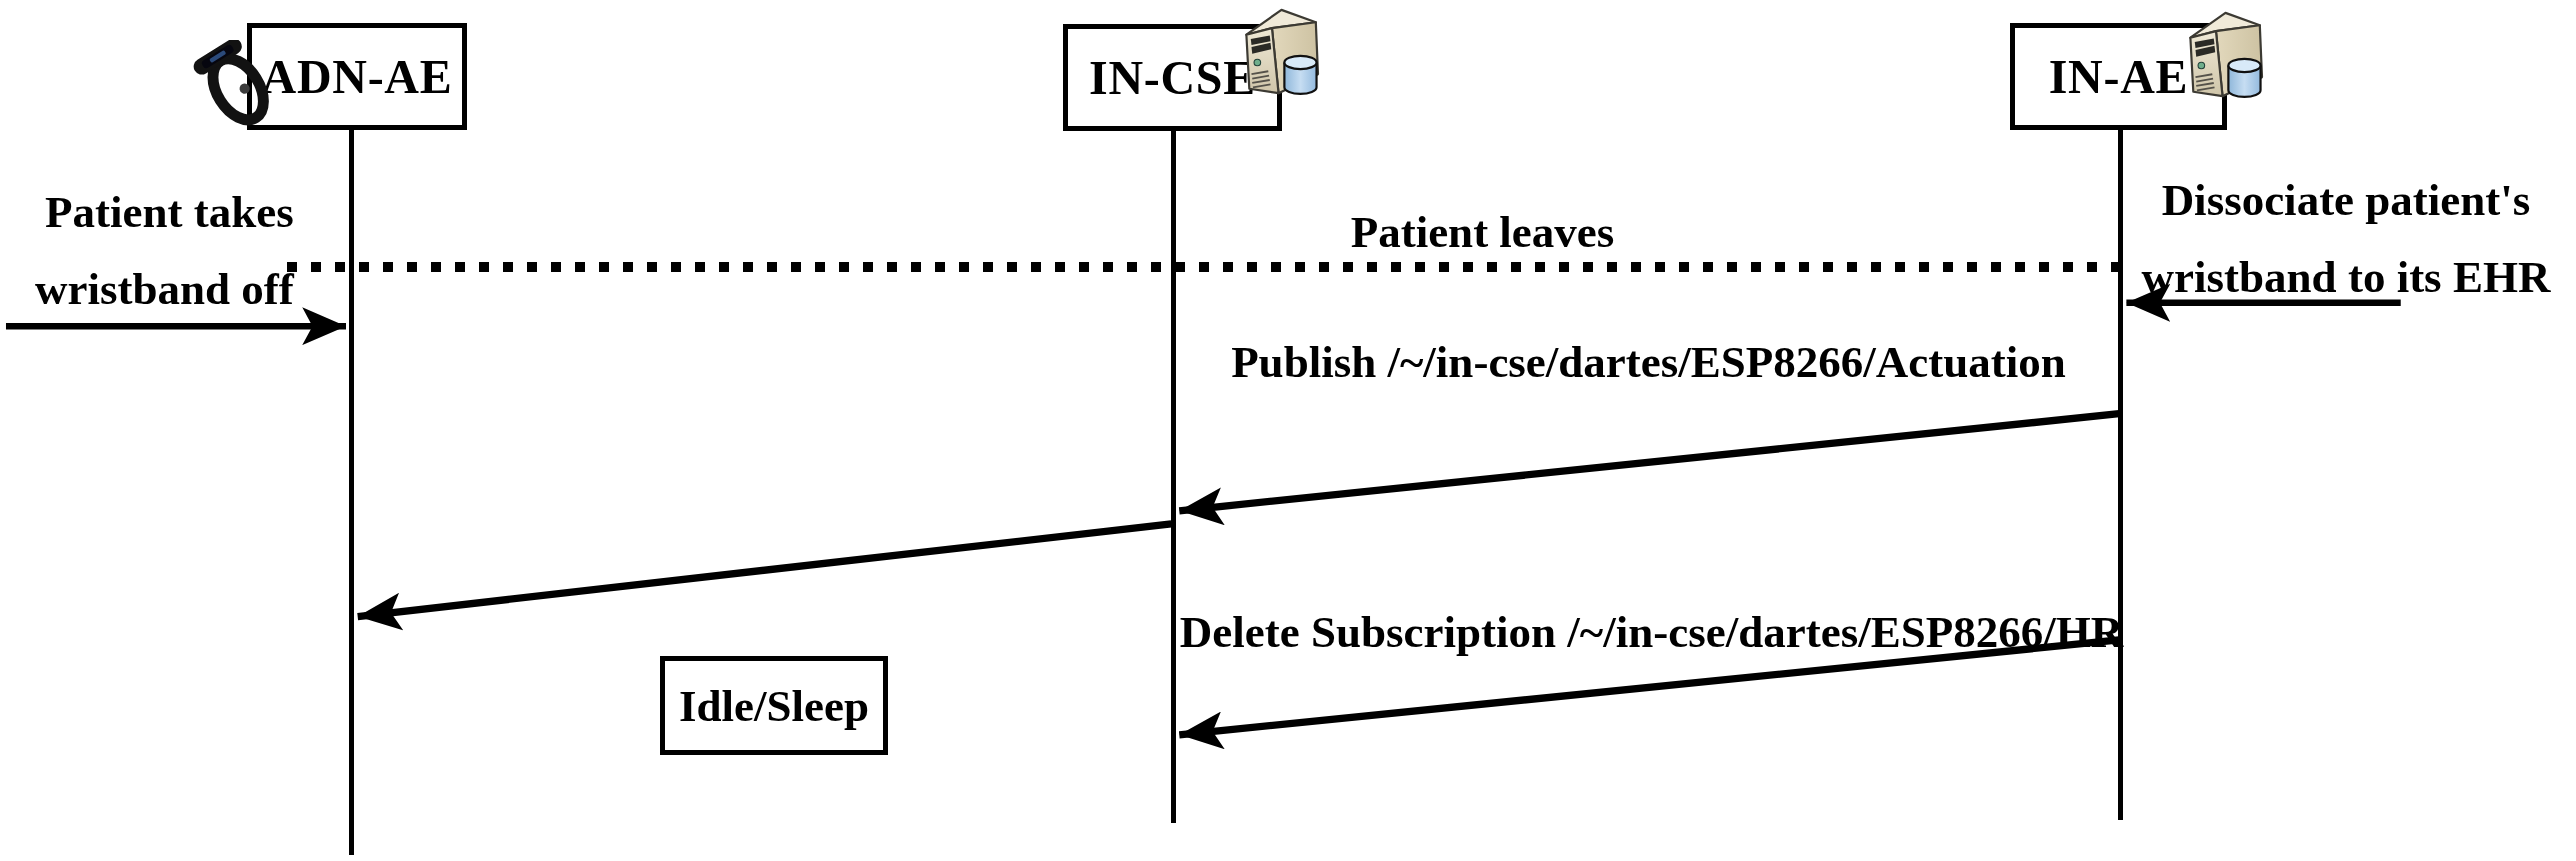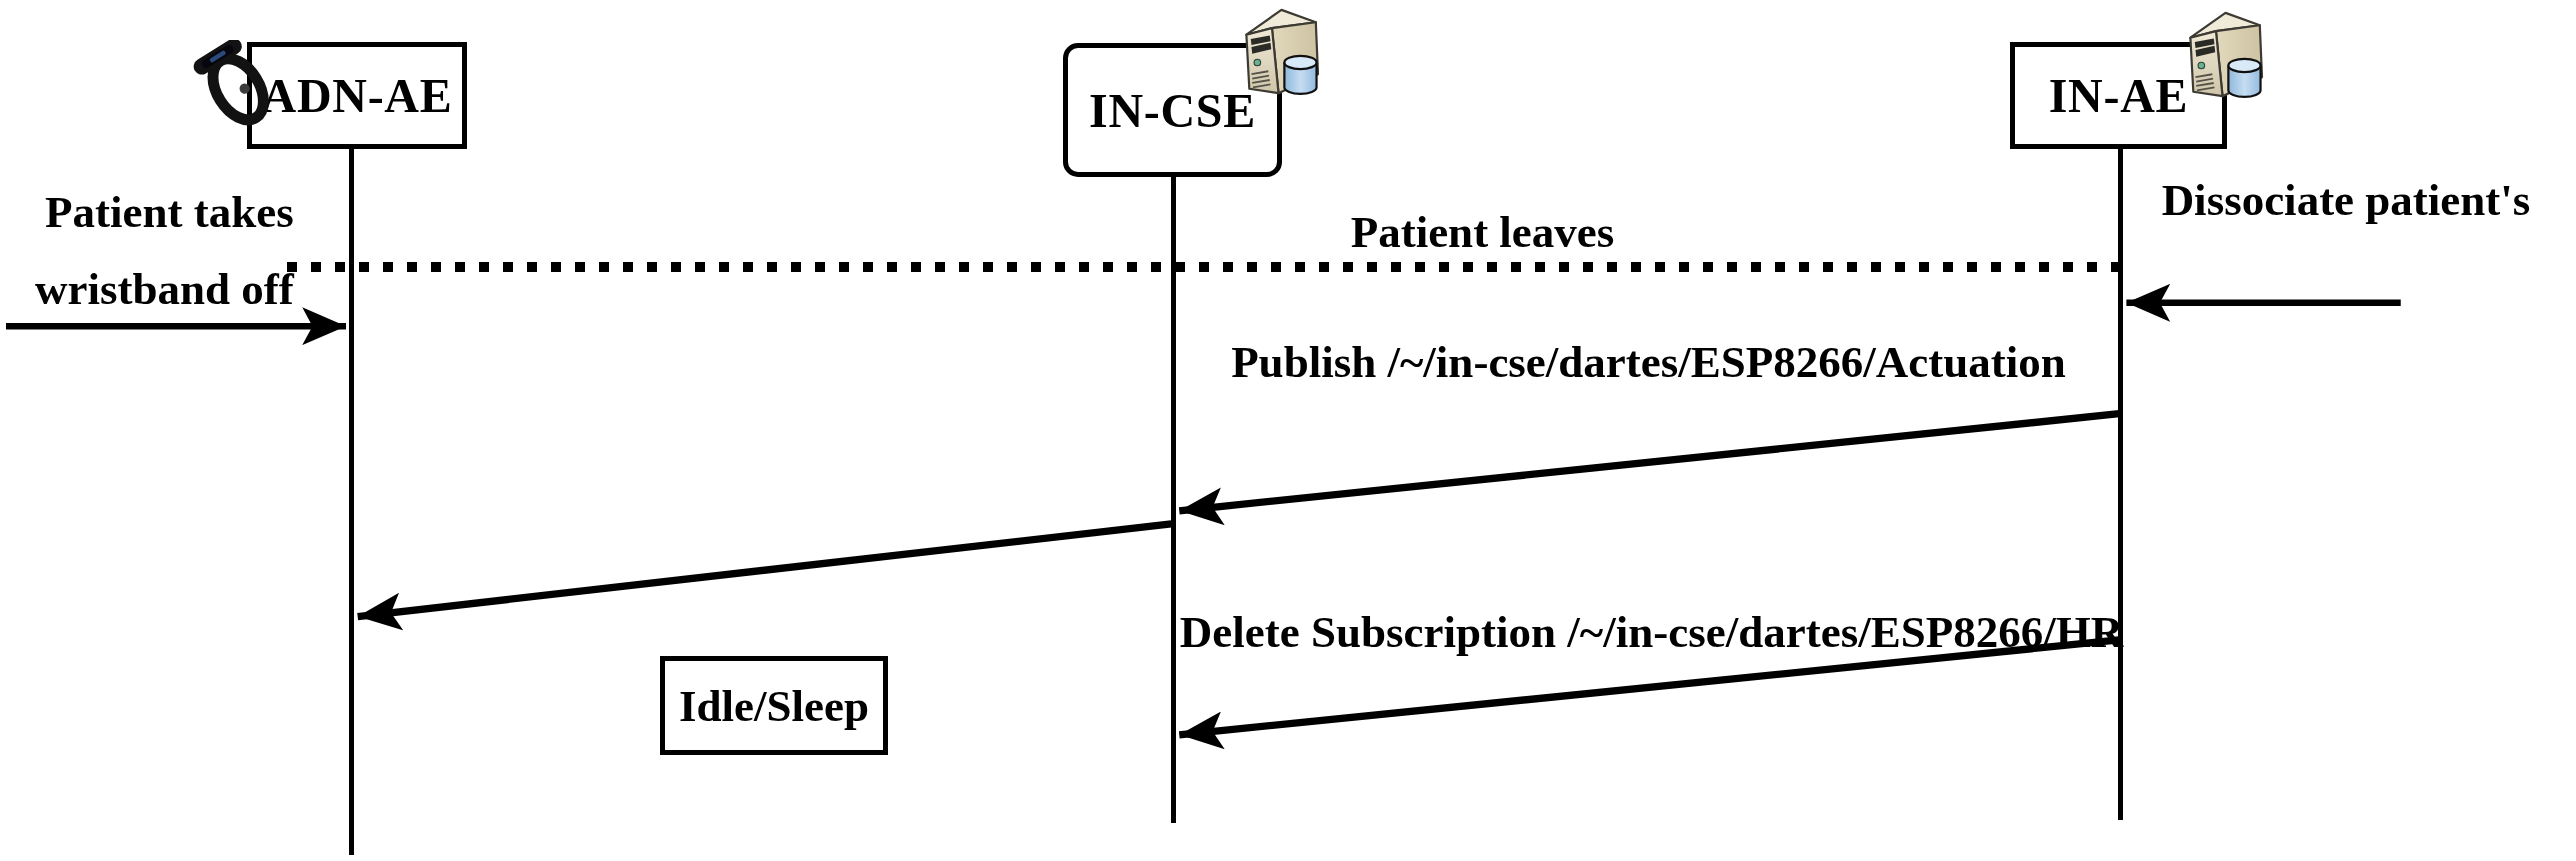--- a/index.html
+++ b/index.html
@@ -4,24 +4,24 @@
 <style>
   html,body{margin:0;padding:0;background:#ffffff;}
   .canvas{
     position:relative;width:2576px;height:861px;background:#ffffff;
     font-family:"Liberation Serif","DejaVu Serif",serif;font-weight:700;color:#000;
     overflow:hidden;
   }
   .pbox{
     position:absolute;box-sizing:border-box;border:5.8px solid #000;background:#fff;
     display:flex;align-items:center;justify-content:center;
-    font-size:48px;letter-spacing:0.7px;z-index:2;margin-top:19px;
+    font-size:48px;letter-spacing:0.7px;z-index:2;
   }
   #box-adn{left:247px;top:23.4px;width:220px;height:107px;}
-  #box-cse{left:1063px;top:24px;width:219px;height:134px;border-radius:15px;}
+  #box-cse{left:1063px;top:24px;width:219px;height:107px;}
   #box-ae{left:2010px;top:23.4px;width:217px;height:107px;}
   .lifeline{position:absolute;width:5.1px;background:#000;z-index:1;}
   #life-adn{left:349px;top:128px;height:727px;}
   #life-cse{left:1171px;top:129px;height:694px;}
   #life-ae{left:2118px;top:128px;height:692px;}
   .dotted-sep{
     position:absolute;left:287px;top:262px;width:1835px;height:9.5px;z-index:3;
     background:repeating-linear-gradient(90deg,#000 0 10.2px,transparent 10.2px 24px);
   }
   .lbl{position:absolute;font-size:45px;line-height:51px;white-space:nowrap;z-index:4;}
@@ -114,20 +114,21 @@
   <div class="lifeline" id="life-ae"></div>
 
   <div class="dotted-sep"></div>
 
   <div class="lbl" id="lbl-patient-takes">
     <div>Patient takes</div>
     <div>wristband off</div>
   </div>
   <div class="lbl center" id="lbl-dissociate">
     <div>Dissociate patient's</div>
+    <div>wristband to its EHR</div>
   </div>
   <div class="lbl center" id="lbl-patient-leaves">Patient leaves</div>
   <div class="lbl center" id="lbl-publish">Publish /~/in-cse/dartes/ESP8266/Actuation</div>
   <div class="lbl center" id="lbl-delete">Delete Subscription /~/in-cse/dartes/ESP8266/HR</div>
 
   <div class="statebox">
     <span>Idle/Sleep</span>
   </div>
 
   <svg class="arrows" width="2576" height="861" viewBox="0 0 3530 1180">

